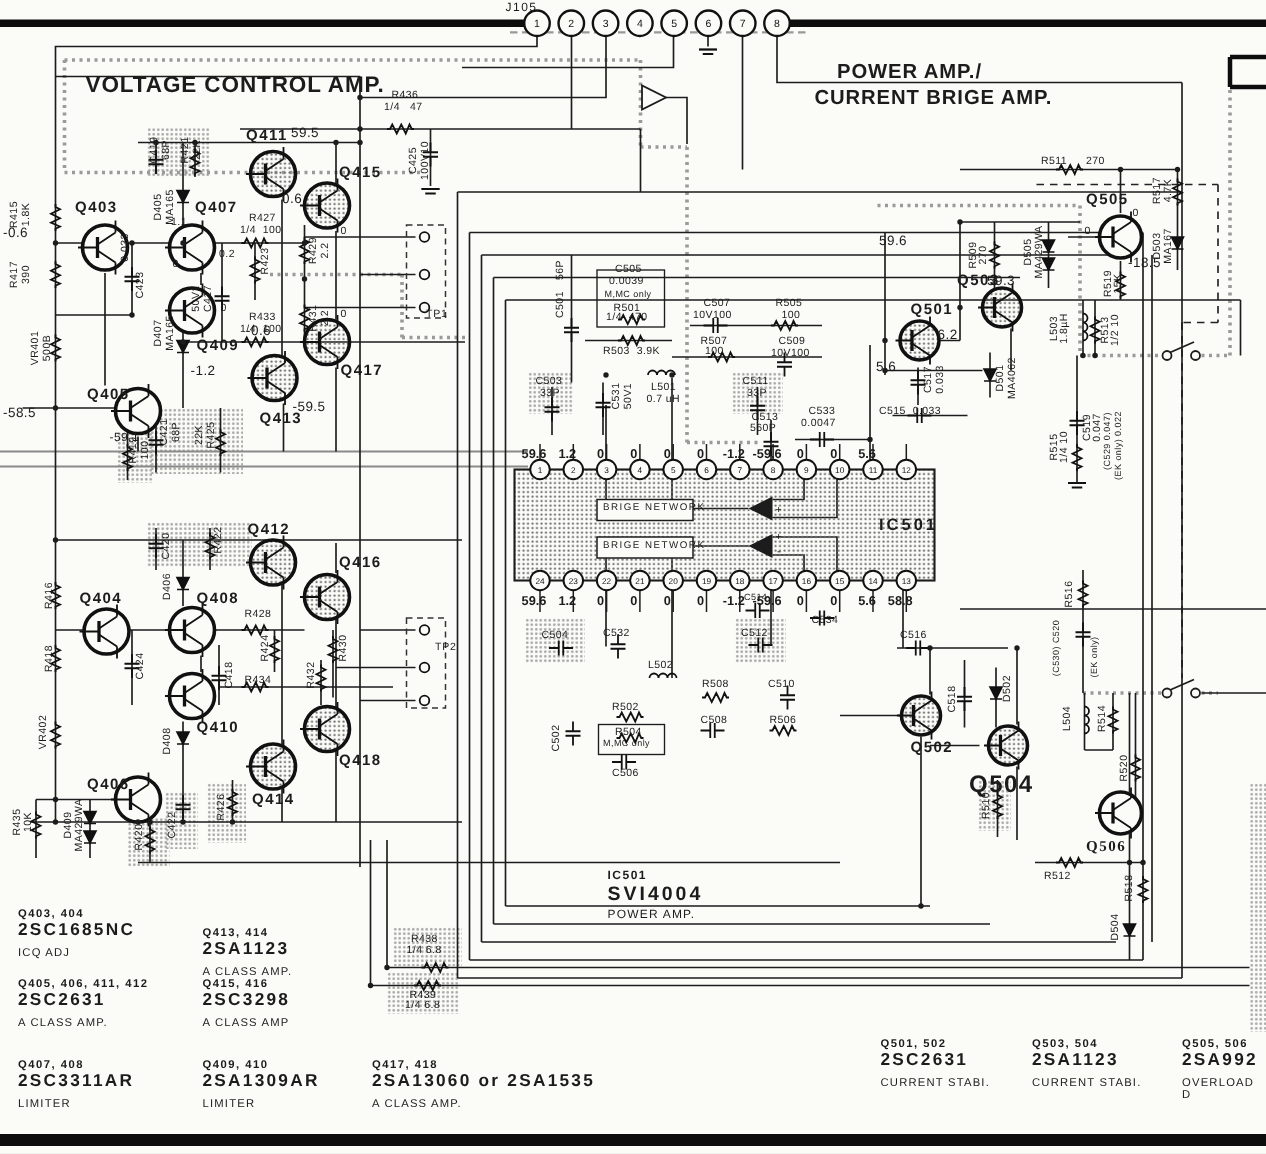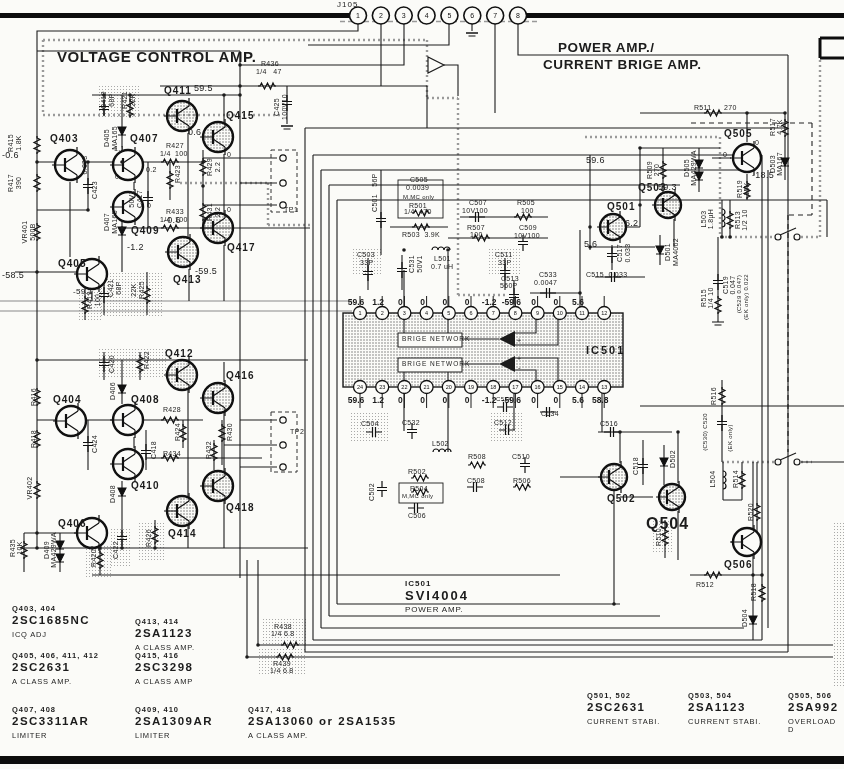--- a/index.html
+++ b/index.html
@@ -913,21 +913,21 @@
       <div class="lab v" style="left: 730px; top: 438px; font-size: 6px;">(EK only)</div>
       <div class="lab v" style="left: 712px; top: 479px;">L504</div>
       <div class="lab v" style="left: 735px; top: 479px;">R514</div>
       <div class="lab v" style="left: 750px; top: 512px;">R520</div>
       <div class="lab" style="left: 600px; top: 420px;">C516</div>
       <div class="lab v" style="left: 635px; top: 466px;">C518</div>
       <div class="lab v" style="left: 672px; top: 459px;">D502</div>
       <div class="lab b" style="left: 607px; top: 494px; font-size: 10px;">Q502</div>
       <div class="lab b" style="left: 646px; top: 516px; font-size: 16px;">Q504</div>
       <div class="lab v" style="left: 658px; top: 537px;">R510</div>
-      <div class="lab b" style="left: 724px; top: 560px; font-size: 10px;">Q506</div>
+      <div class="lab b" style="left: 724px; top: 560px; font-size: 10px; font-family: Liberation Serif, serif;">Q506</div>
       <div class="lab" style="left: 696px; top: 581px;">R512</div>
       <div class="lab v" style="left: 753px; top: 592px;">R518</div>
       <div class="lab v" style="left: 744px; top: 618px;">D504</div>
       <div class="lab" style="left: 402px; top: 419px;">C532</div>
       <div class="lab" style="left: 432px; top: 440px;">L502</div>
       <div class="lab" style="left: 468px; top: 453px;">R508</div>
       <div class="lab" style="left: 512px; top: 453px;">C510</div>
       <div class="lab" style="left: 408px; top: 468px;">R502</div>
       <div class="lab" style="left: 410px; top: 485px;">R504</div>
       <div class="lab" style="left: 402px; top: 493px; font-size: 6px;">M,MC only</div>

